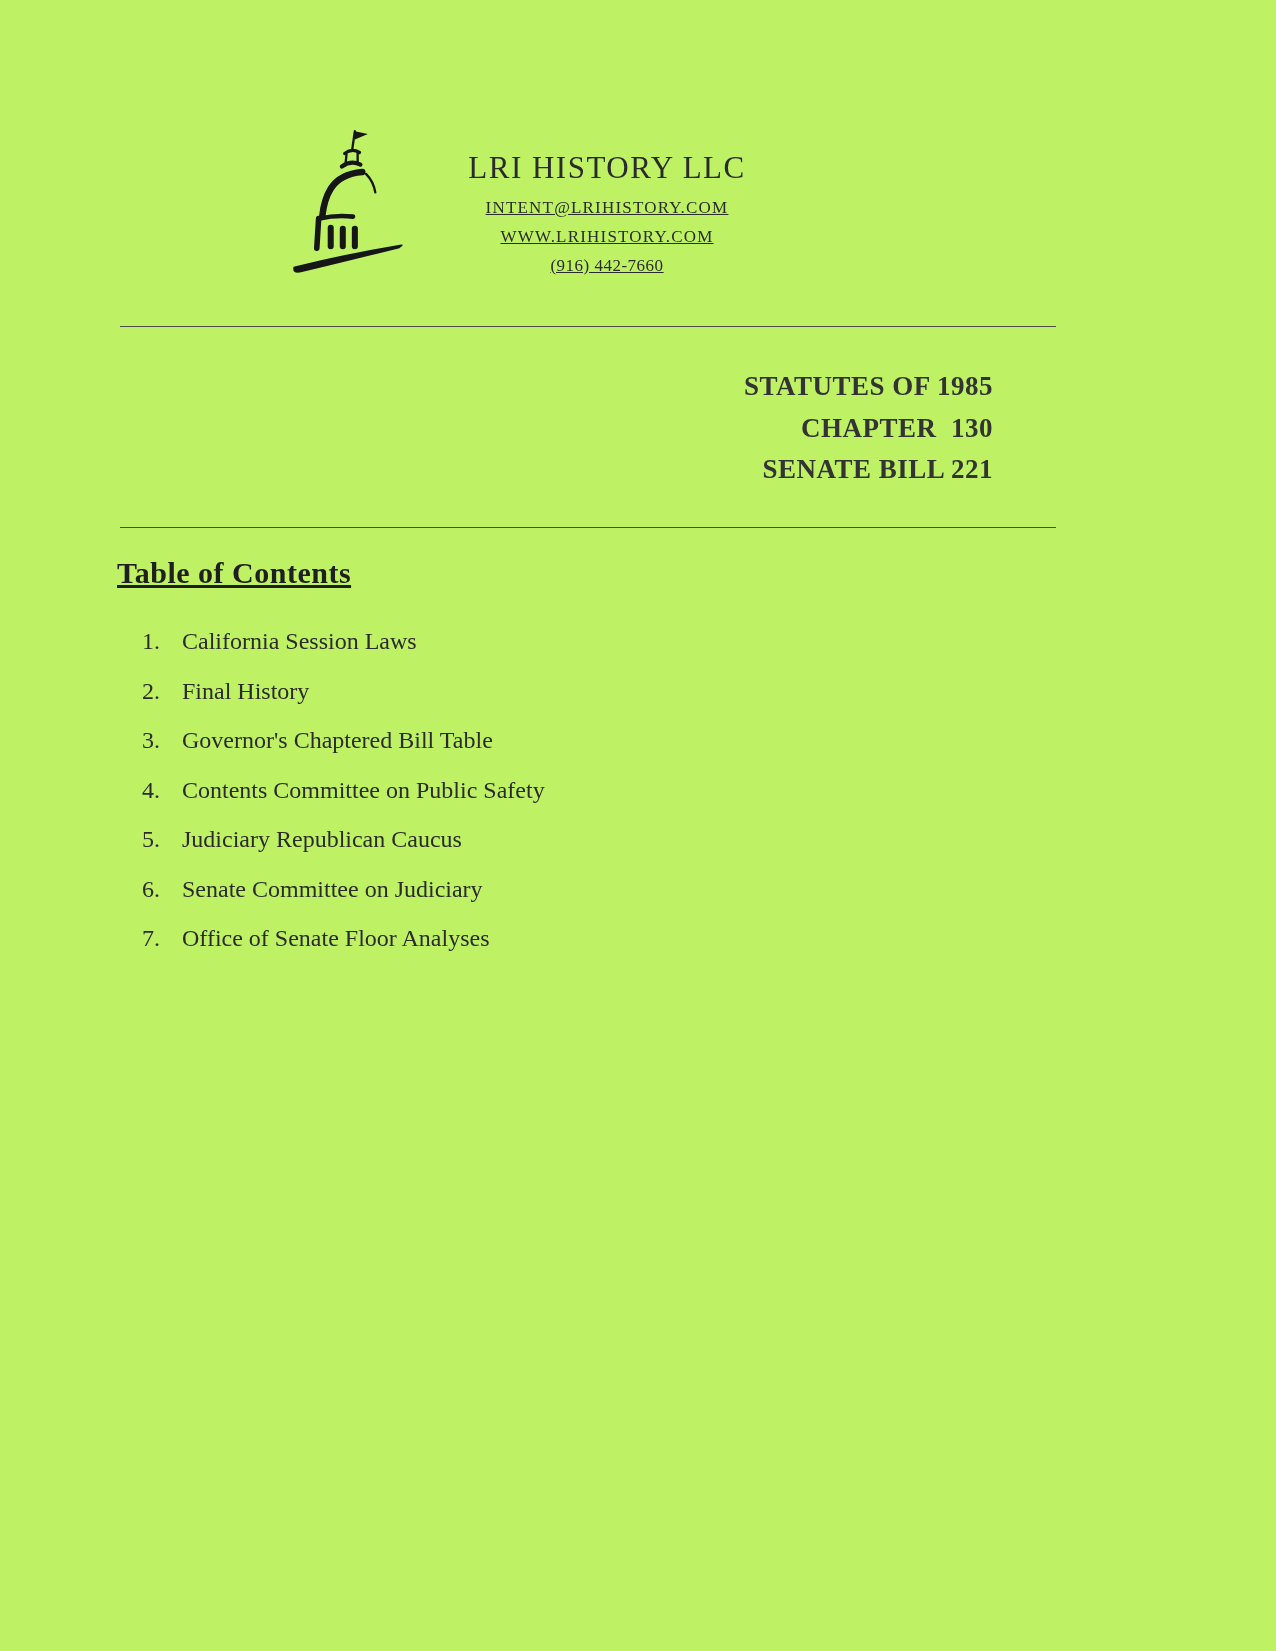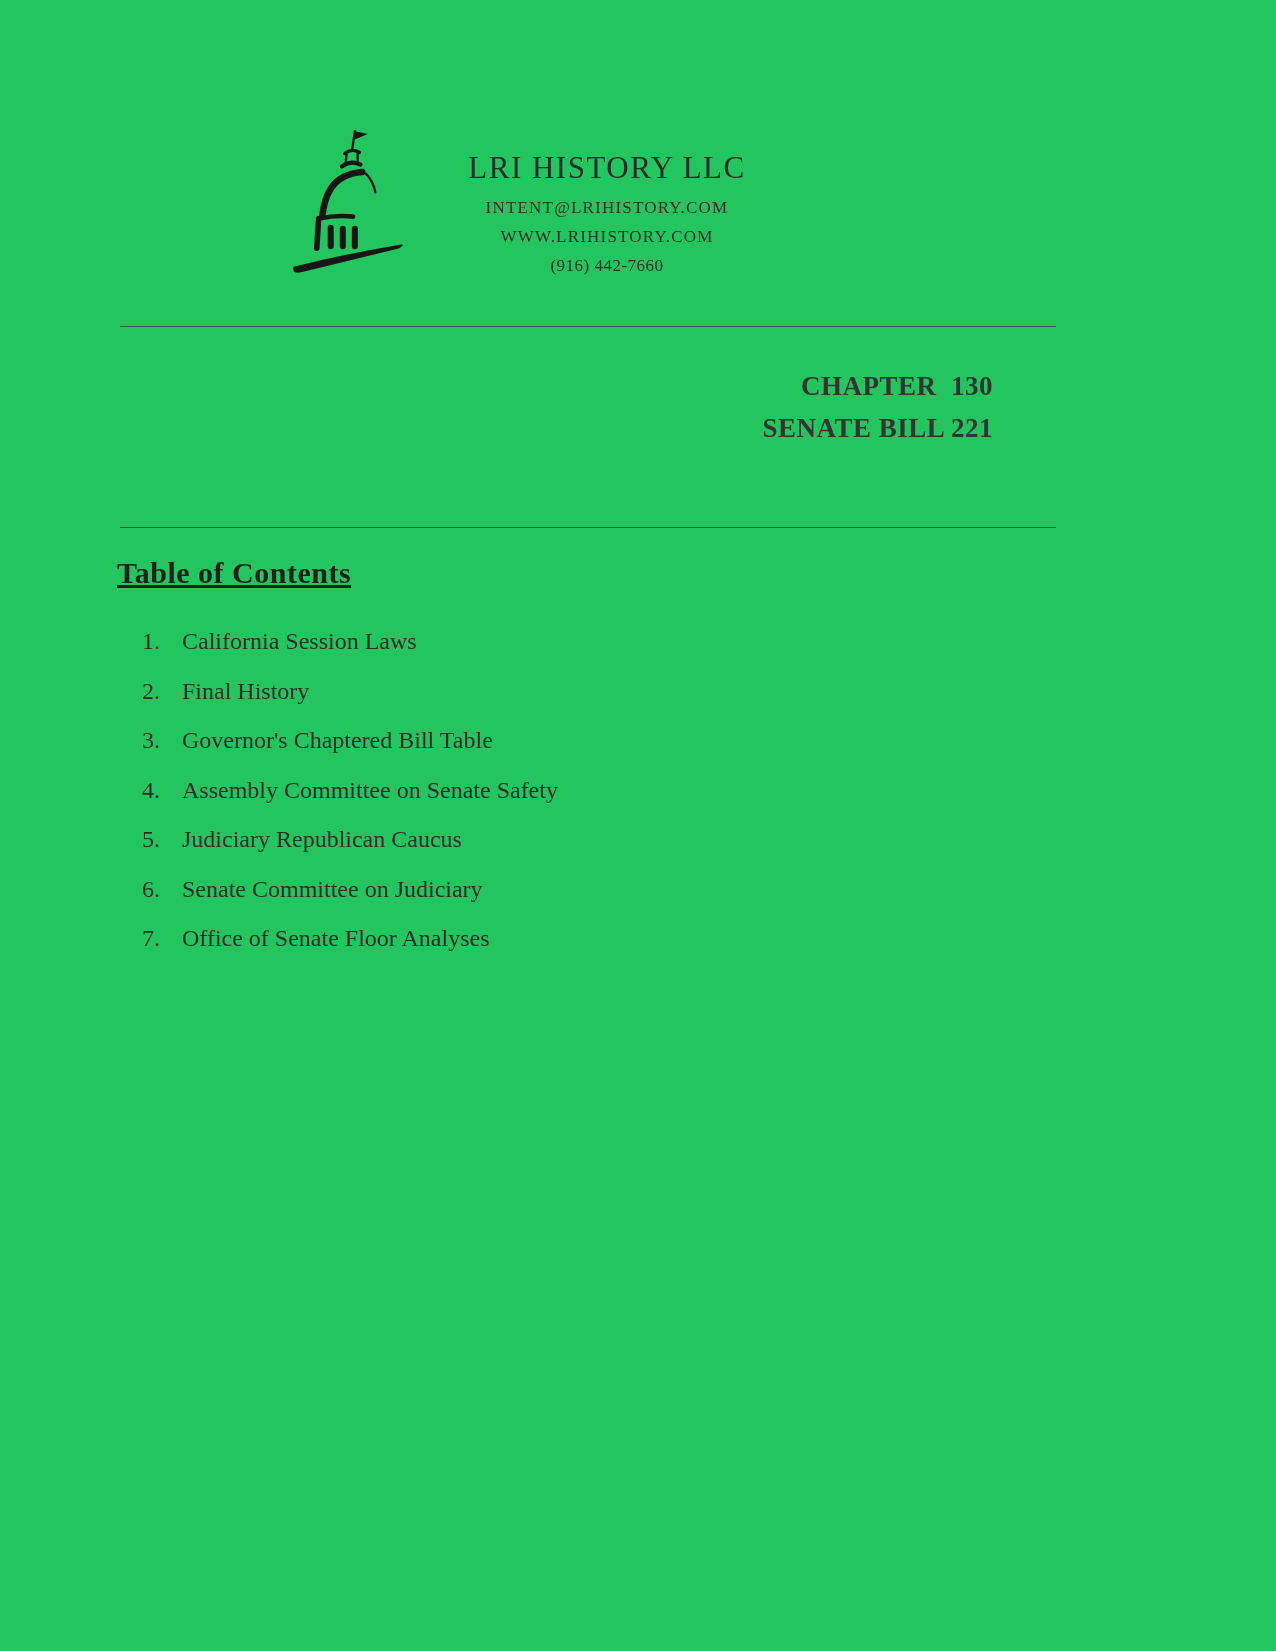--- a/index.html
+++ b/index.html
@@ -5,21 +5,21 @@
   * { margin: 0; padding: 0; box-sizing: border-box; }
   html, body { background: #ffffff; }
   body {
     width: 1276px;
     height: 1651px;
     position: relative;
     font-family: "Liberation Serif", serif;
     color: #222222;
     overflow: hidden;
   }
-  .page { position: absolute; inset: 0; background: #22c55e; }
+  .page { position: absolute; inset: 0; background: #bef264; }
 
   
   .logo-wrap {
     position: absolute;
     top: 122px;
     left: 288px;
     width: 130px;
     height: 165px;
   }
   .header-text {
@@ -35,20 +35,21 @@
     color: #2b2b2b;
     margin-bottom: 12px;
     white-space: nowrap;
   }
   .contact-line {
     font-size: 17px;
     letter-spacing: 1.2px;
     color: #2b2b2b;
     margin-bottom: 9px;
     white-space: nowrap;
+    text-decoration: underline;
   }
   .contact-line.phone { letter-spacing: 0.5px; }
 
   
   .rule {
     position: absolute;
     left: 120px;
     width: 936px;
     border-top: 1.5px solid #4a4a4a;
   }
@@ -133,20 +134,21 @@
   <div class="header-text">
     <div class="company-name">LRI HISTORY LLC</div>
     <div class="contact-line">INTENT@LRIHISTORY.COM</div>
     <div class="contact-line">WWW.LRIHISTORY.COM</div>
     <div class="contact-line phone">(916) 442-7660</div>
   </div>
 
   <div class="rule rule-top"></div>
 
   <div class="title-block">
+    <div>STATUTES OF 1985</div>
     <div class="pre">CHAPTER  130</div>
     <div>SENATE BILL 221</div>
   </div>
 
   <div class="rule rule-bottom"></div>
 
   <div class="toc">
     <div class="toc-heading">Table of Contents</div>
     <ul class="toc-list">
       <li class="toc-item">
@@ -156,21 +158,21 @@
       <li class="toc-item">
         <span class="toc-num">2.</span>
         <span class="toc-label">Final History</span>
       </li>
       <li class="toc-item">
         <span class="toc-num">3.</span>
         <span class="toc-label">Governor's Chaptered Bill Table</span>
       </li>
       <li class="toc-item">
         <span class="toc-num">4.</span>
-        <span class="toc-label">Assembly Committee on Senate Safety</span>
+        <span class="toc-label">Contents Committee on Public Safety</span>
       </li>
       <li class="toc-item">
         <span class="toc-num">5.</span>
         <span class="toc-label">Judiciary Republican Caucus</span>
       </li>
       <li class="toc-item">
         <span class="toc-num">6.</span>
         <span class="toc-label">Senate Committee on Judiciary</span>
       </li>
       <li class="toc-item">

